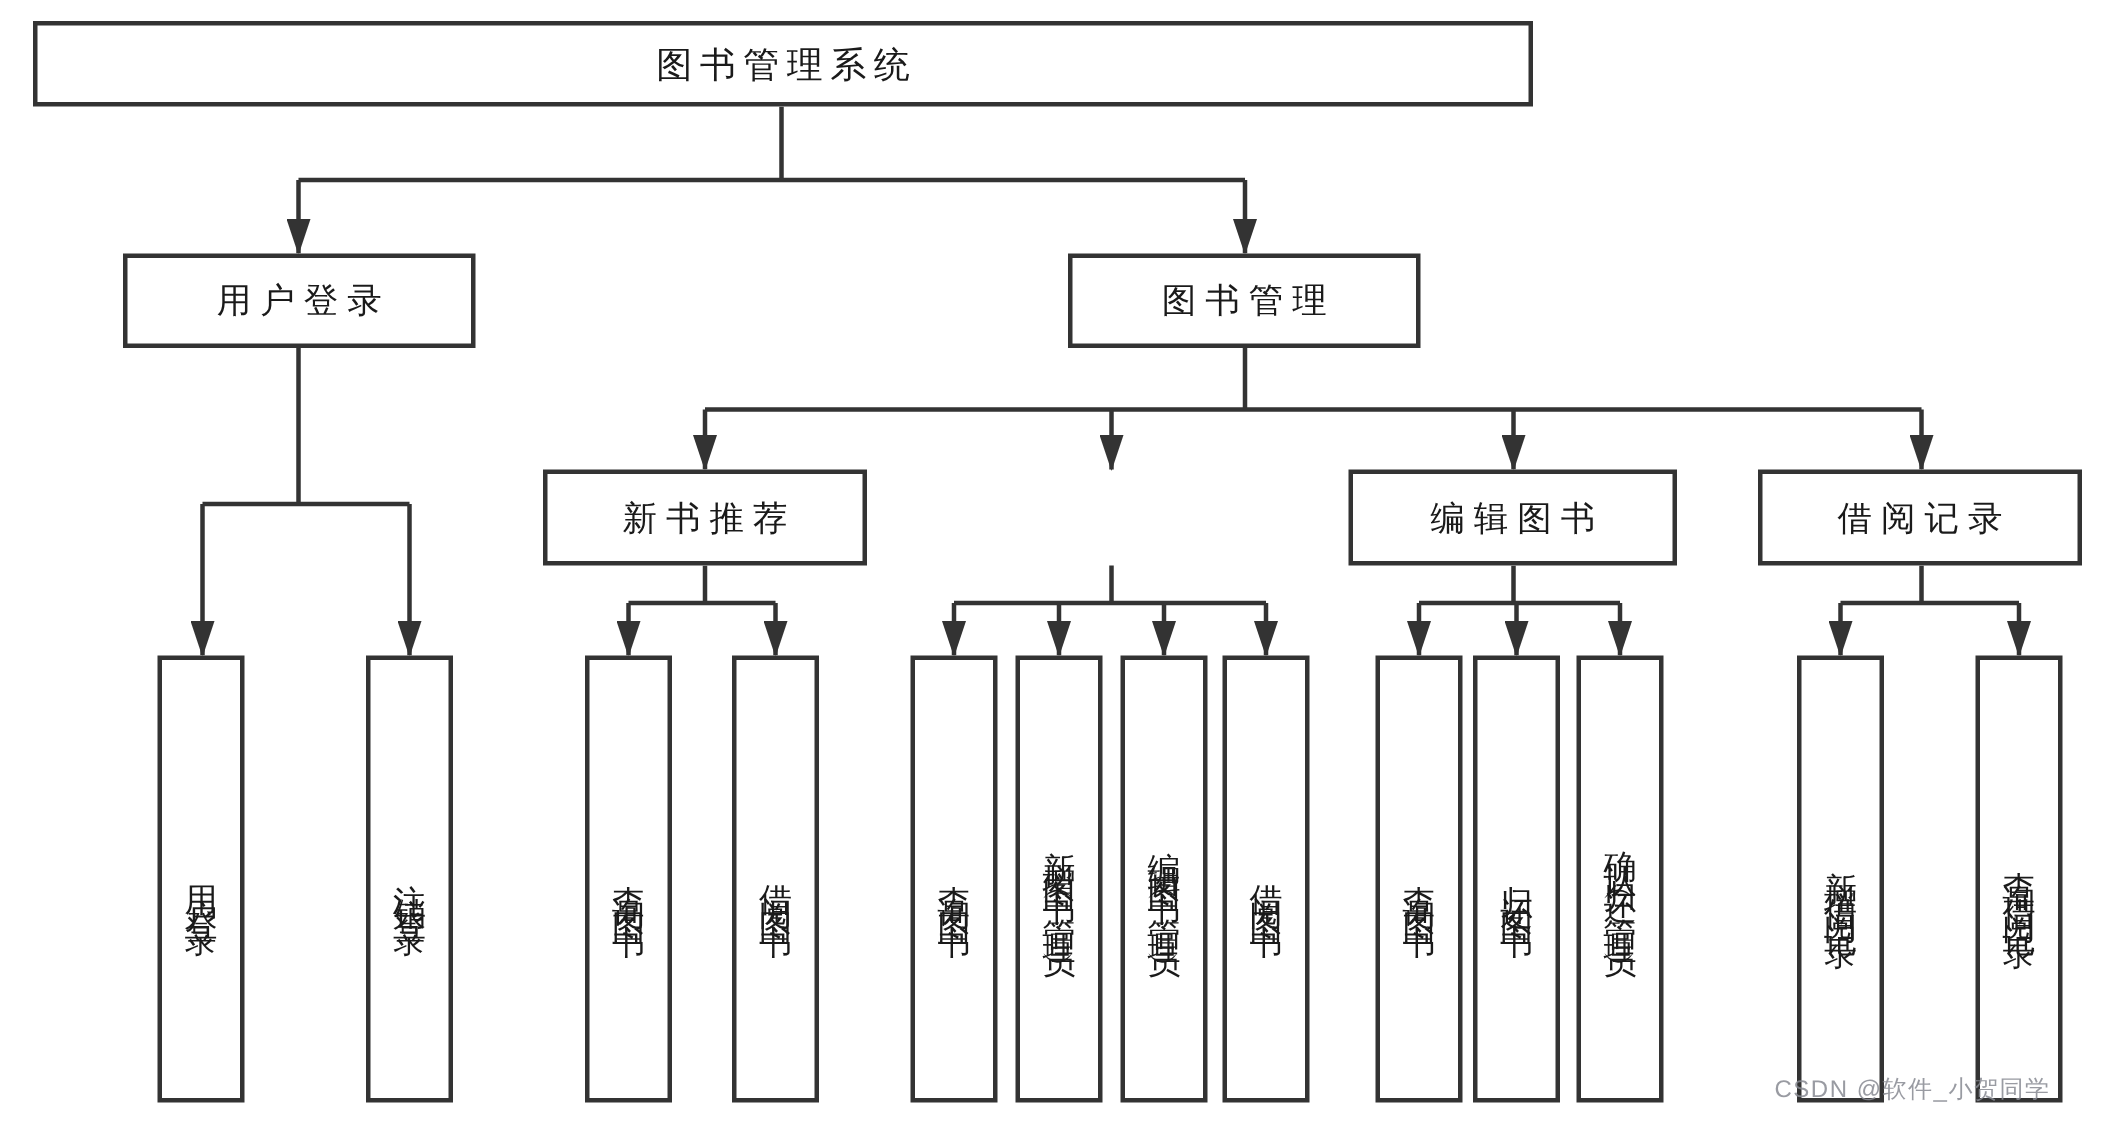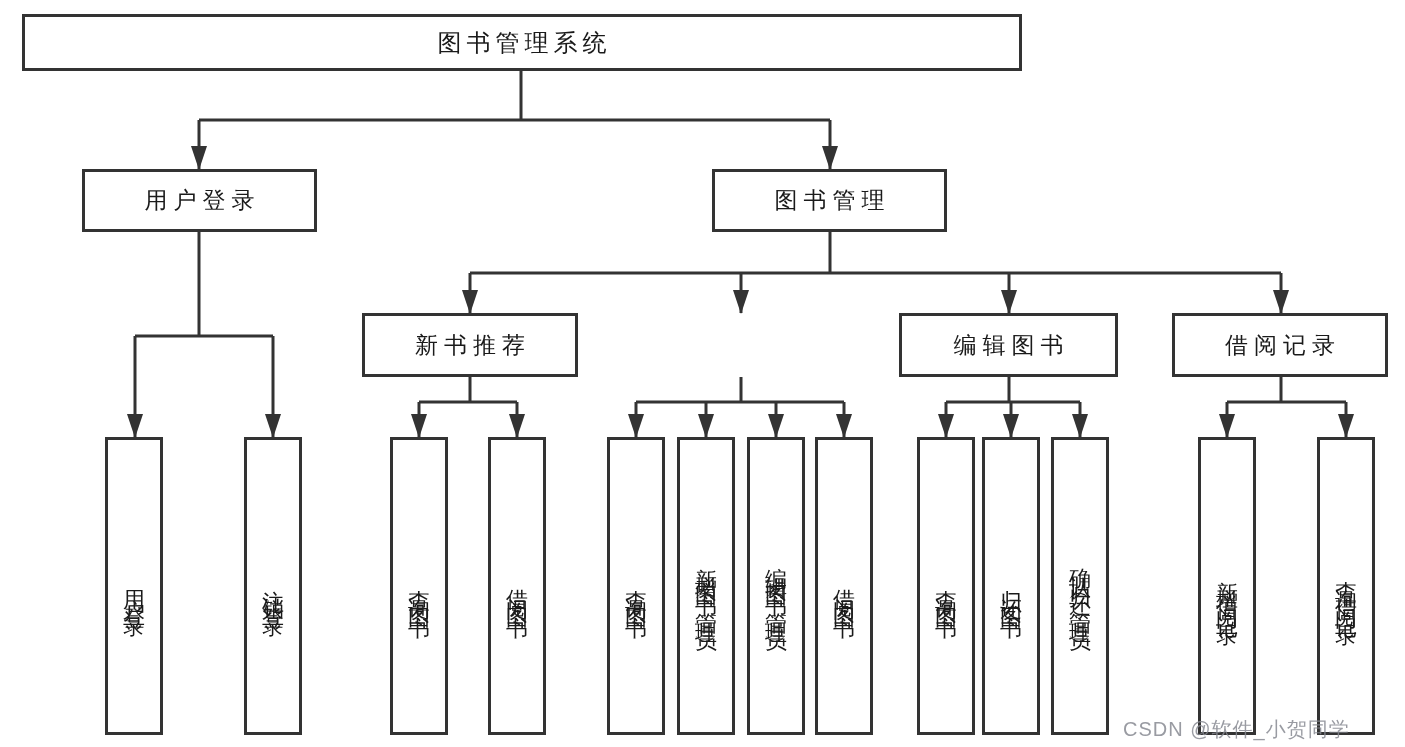--- a/index.html
+++ b/index.html
@@ -14,22 +14,22 @@
   }
   .node .h-label { font-size:23px; letter-spacing:6px; text-indent:6px; white-space:nowrap; color:#1a1a1a; }
   .node.root .h-label { font-size:24px; letter-spacing:5px; text-indent:5px; }
   .leaf { }
   .v-label {
     writing-mode:vertical-rl; text-orientation:mixed;
     font-size:22px; letter-spacing:9px; line-height:1; white-space:nowrap;
     transform:translateY(4px); color:#1a1a1a;
   }
   .watermark {
-    position:absolute; left:1123px; top:716px; width:220px;
-    font-size:20px; letter-spacing:1px; white-space:nowrap;
+    position:absolute; left:1183px; top:716px; width:220px;
+    font-size:16px; letter-spacing:1px; white-space:nowrap;
     color:rgba(135,137,146,0.85);
   }
 </style>
 </head>
 <body>
 
 <div class="stage">
 
   <svg class="connectors" width="1405" height="747" viewBox="0 0 1405 747">
     <defs>

